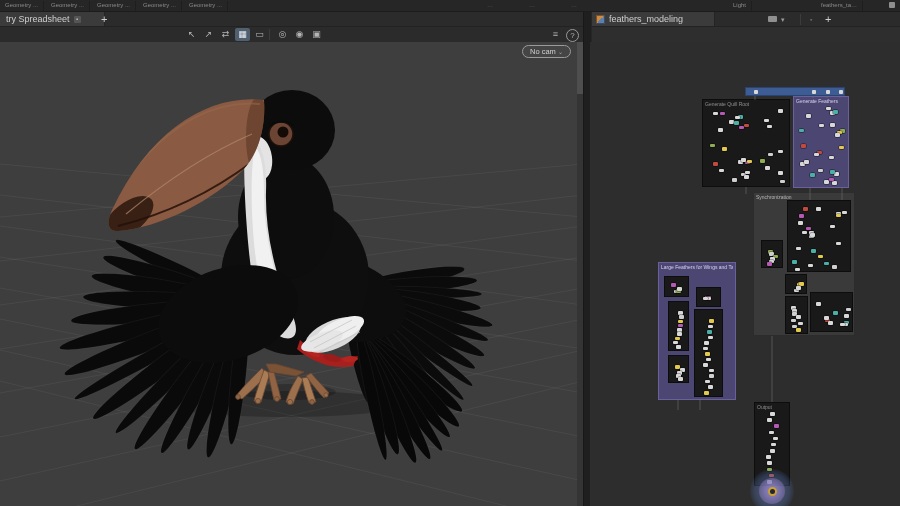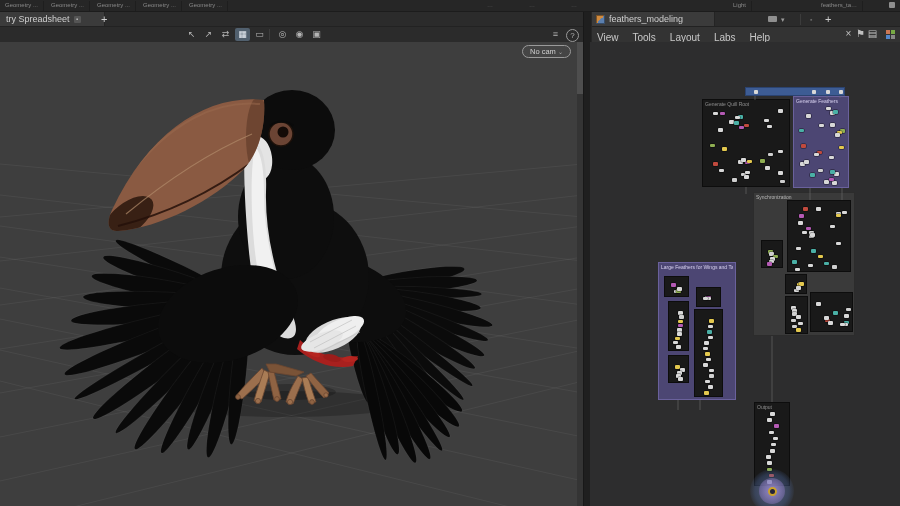--- a/index.html
+++ b/index.html
@@ -129,26 +129,20 @@
       <div class="tool-ic active" style="left: 235px;">▦</div>
       <div class="tool-ic" style="left: 252px;">▭</div>
       <div class="tool-sep" style="left: 269px;"></div>
       <div class="tool-ic" style="left: 275px;">◎</div>
       <div class="tool-ic" style="left: 292px;">◉</div>
       <div class="tool-ic" style="left: 309px;">▣</div>
       <div class="tool-ic" style="left: 548px;">≡</div>
       <div class="tool-ic help-circle" style="left: 566px;">?</div>
     </div>
 
-  <div class="net-menubar" id="netmenu"><span class="menu-item">View</span><span class="menu-item">Tools</span><span class="menu-item">Layout</span><span class="menu-item">Labs</span><span class="menu-item">Help</span><div class="nm-ic" style="left: 252px;">×</div><div class="nm-ic" style="left: 264px;">⚑</div><div class="nm-ic" style="left: 276px;">▤</div><div class="cgrid" style="left: 296px;">
-        <i style="background: rgb(204, 119, 85);"></i>
-        <i style="background: rgb(119, 170, 68);"></i>
-        <i style="background: rgb(85, 136, 204);"></i>
-        <i style="background: rgb(136, 136, 136);"></i>
-      </div></div>
 
   <div class="viewport">
     <svg id="vpsvg" width="583" height="464" viewBox="0 0 583 464">
       <g id="grid">
           <line x1="0" y1="175" x2="583" y2="122" stroke="rgba(255,255,255,0.055)" stroke-width="1"></line>
           <line x1="583" y1="175" x2="0" y2="122" stroke="rgba(255,255,255,0.055)" stroke-width="1"></line>
           <line x1="0" y1="219" x2="583" y2="153" stroke="rgba(255,255,255,0.055)" stroke-width="1"></line>
           <line x1="583" y1="219" x2="0" y2="153" stroke="rgba(255,255,255,0.055)" stroke-width="1"></line>
           <line x1="0" y1="263" x2="583" y2="184" stroke="rgba(255,255,255,0.055)" stroke-width="1"></line>
           <line x1="583" y1="263" x2="0" y2="184" stroke="rgba(255,255,255,0.055)" stroke-width="1"></line>

